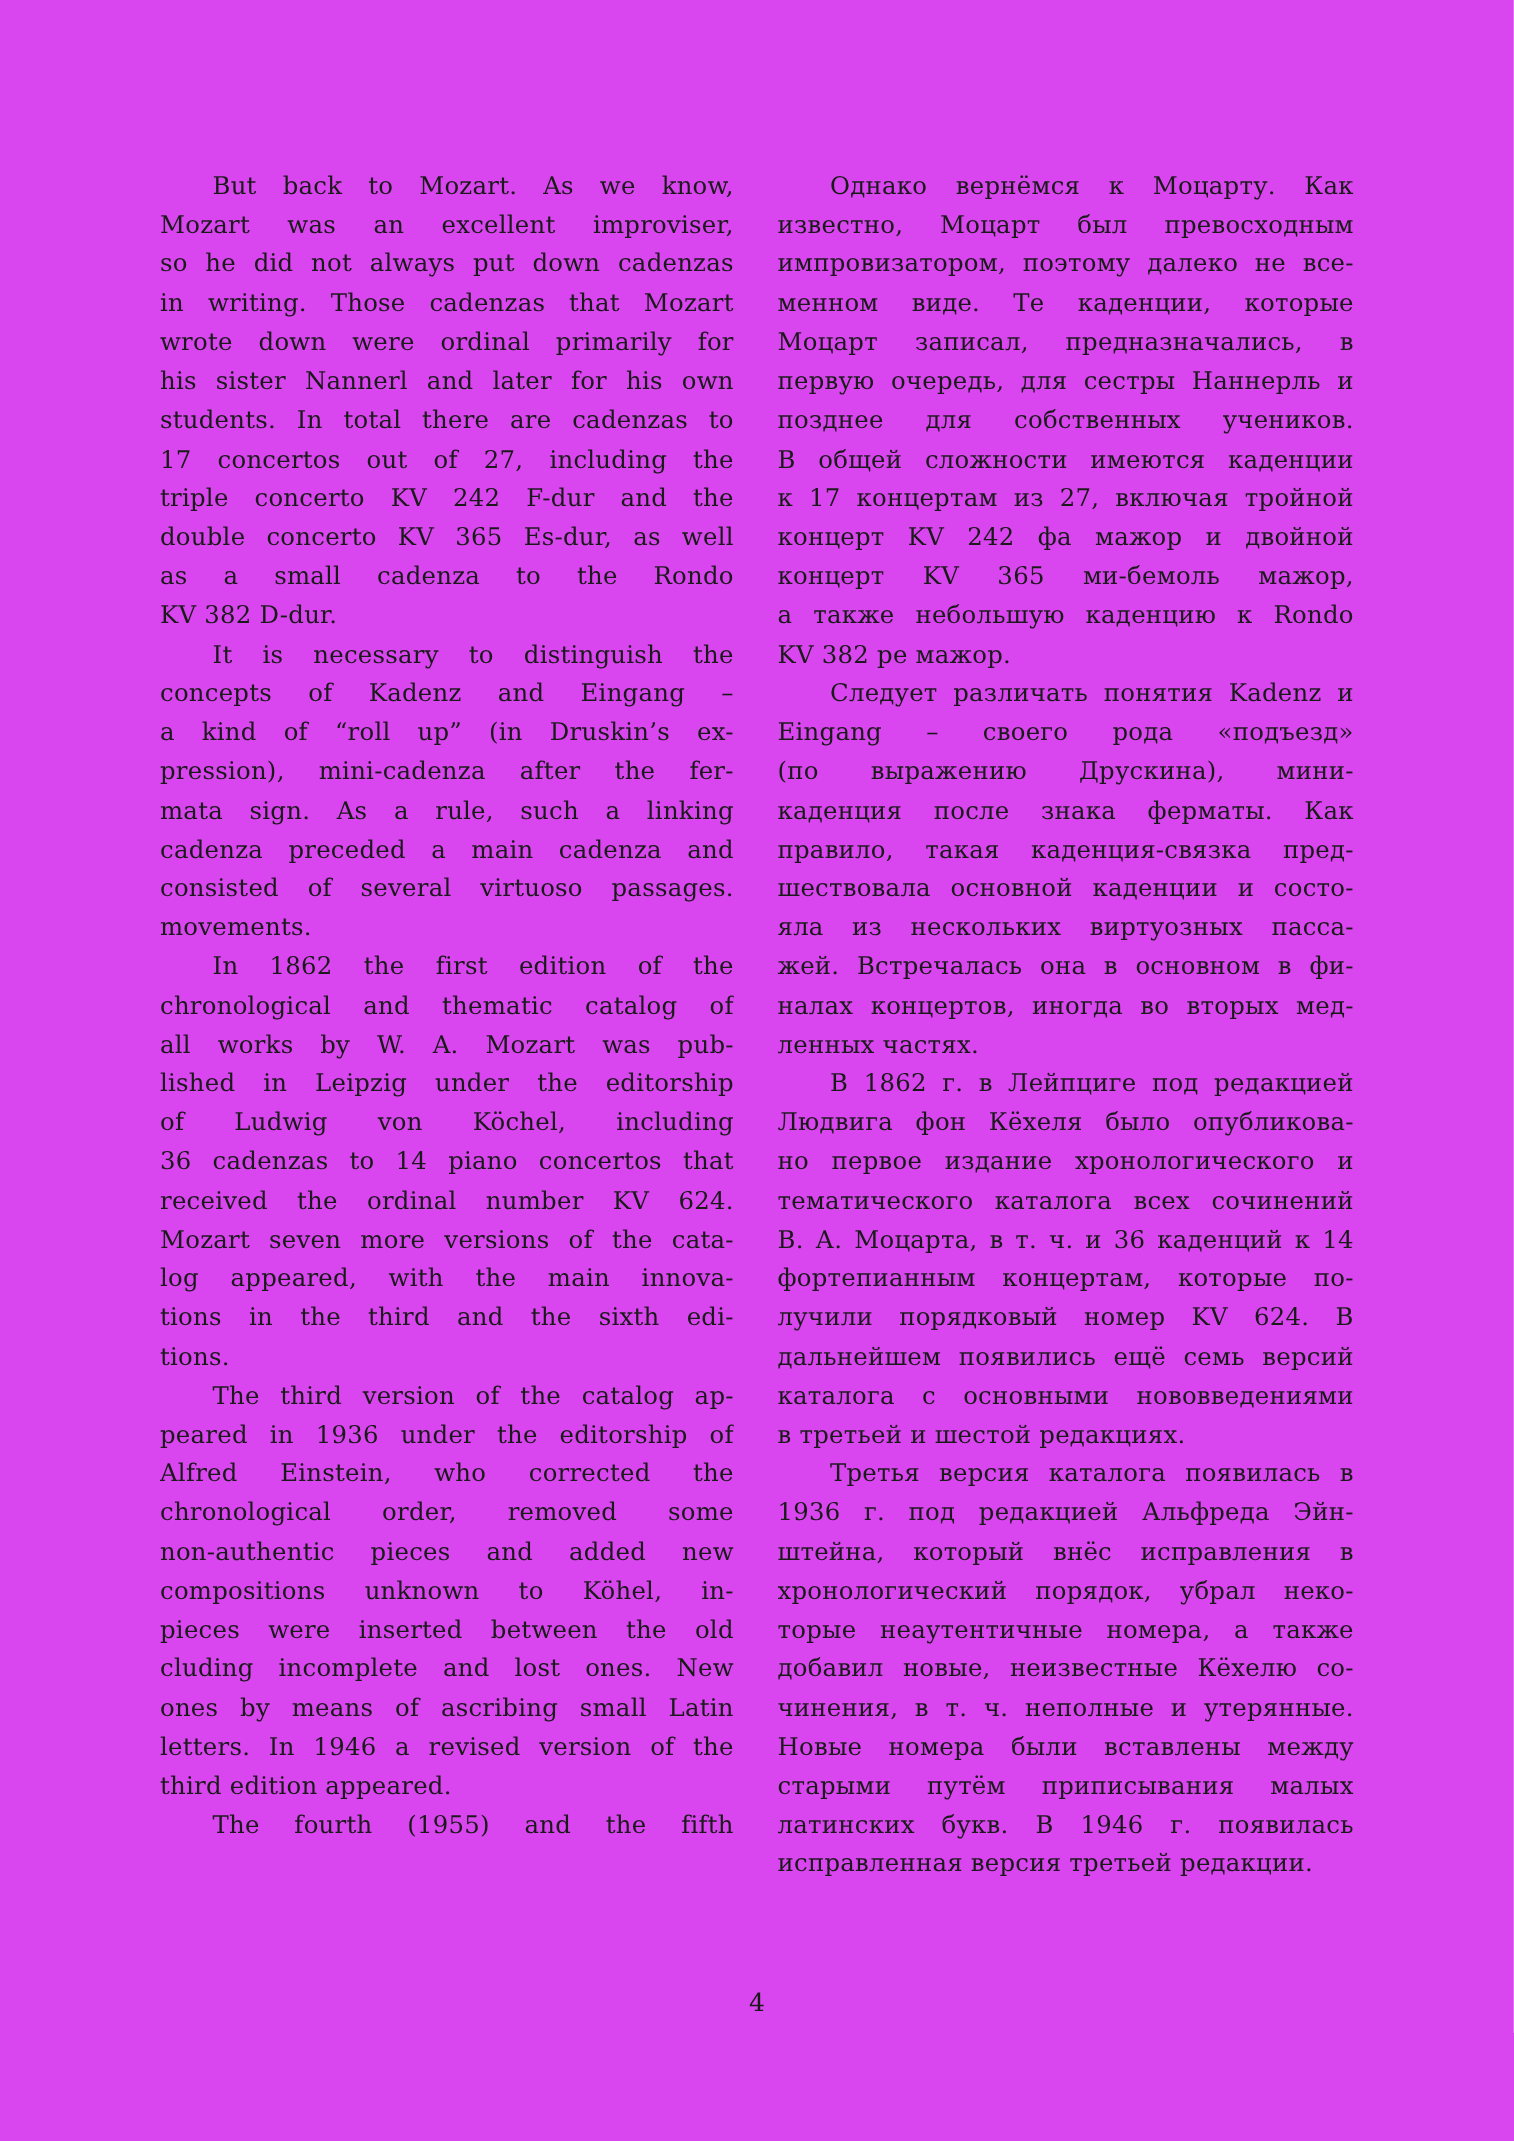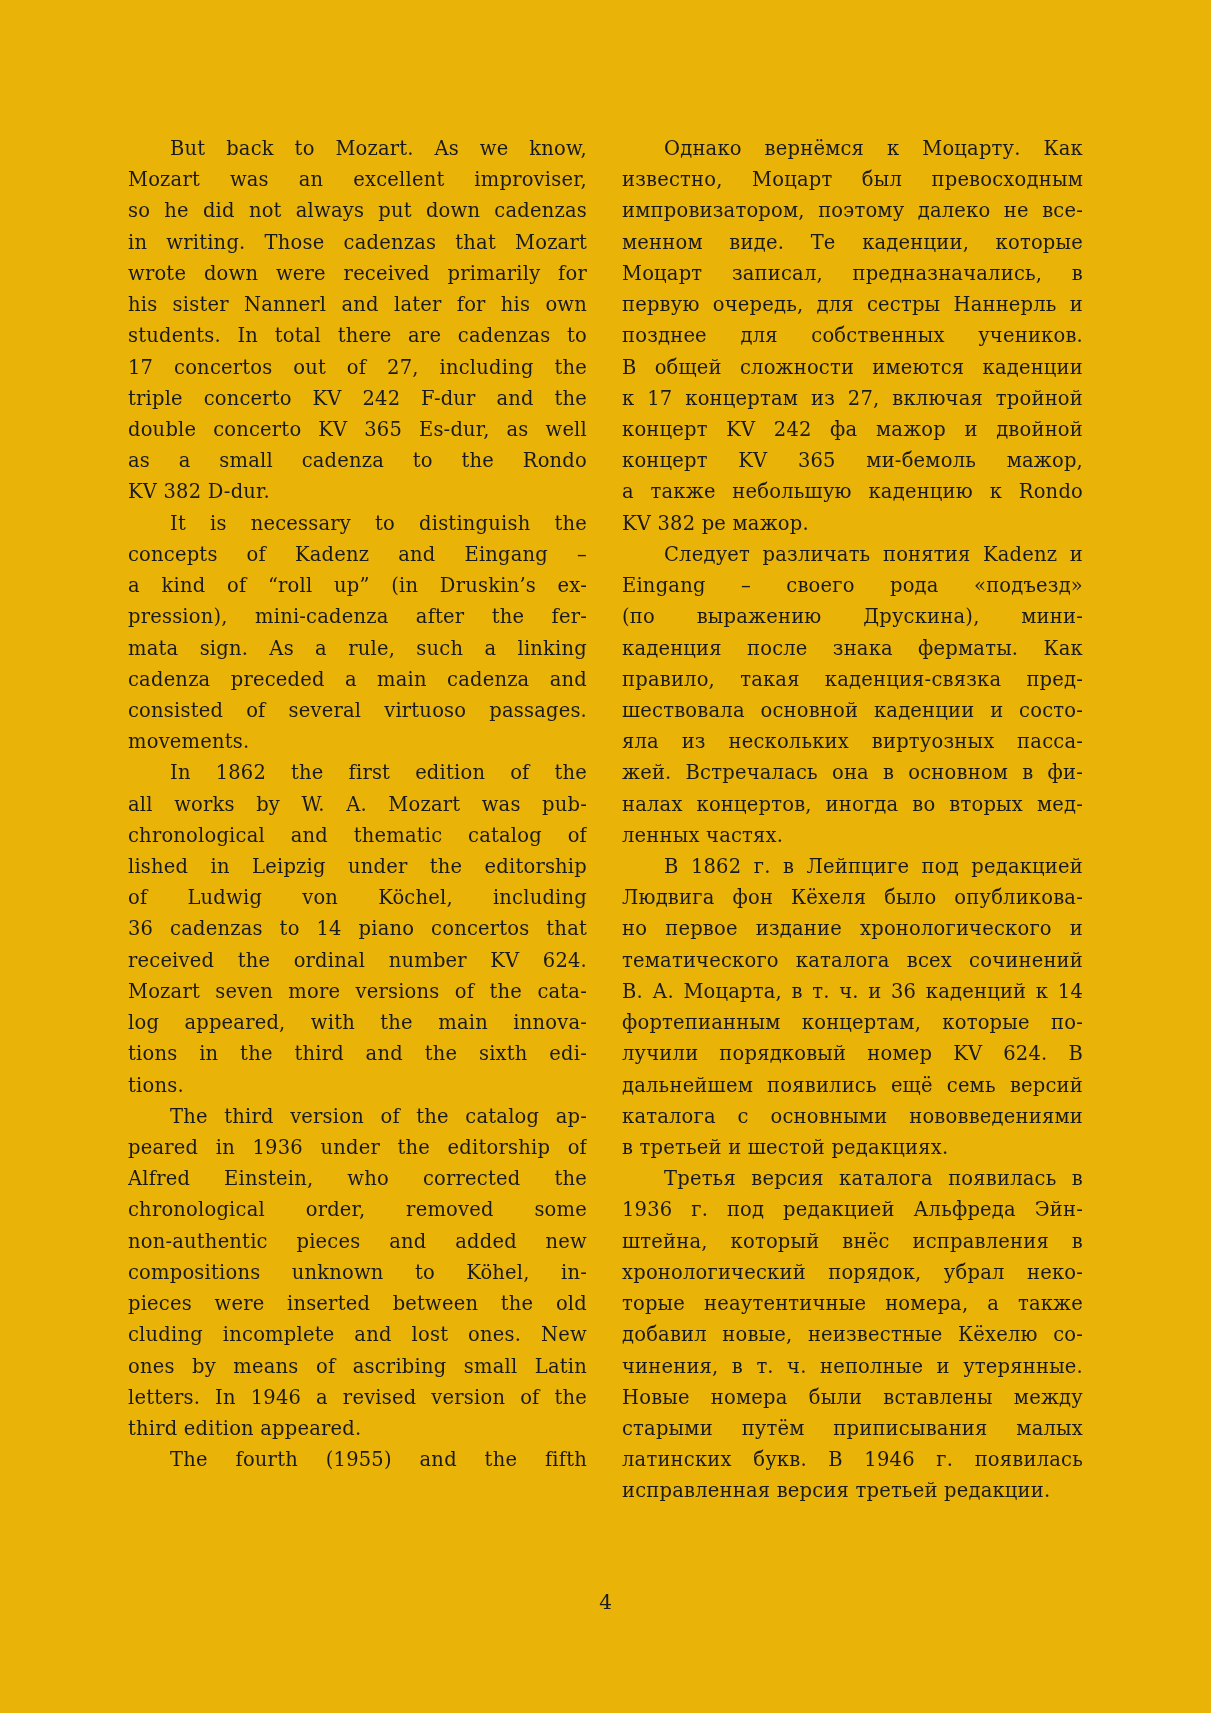--- a/index.html
+++ b/index.html
@@ -1,17 +1,17 @@
 <!DOCTYPE html>
 <html><head>
 <meta charset="utf-8">
 <style>
   html, body { margin: 0; padding: 0; background: #ffffff; }
   body { width: 1211px; height: 1713px; position: relative; overflow: hidden; }
-  .page { position: absolute; left: 0; top: 0; width: 1211px; height: 1713px; background: #eab308; }
+  .page { position: absolute; left: 0; top: 0; width: 1211px; height: 1713px; background: #d946ef; }
   .col {
     position: absolute;
     top: 133px;
     font-family: "DejaVu Serif", "Liberation Serif", serif;
     font-size: 19.5px;
     color: #1a1a1a;
   }
   .col-en { left: 128px; width: 459px; }
   .col-ru { left: 622px; width: 461px; }
   .line {
@@ -40,43 +40,43 @@
 </head>
 <body>
 
 <div class="page">
   <div class="col col-en" id="col-en">
       <div>
         <span class="line indent">But back to Mozart. As we know,</span>
         <span class="line">Mozart was an excellent improviser,</span>
         <span class="line">so he did not always put down cadenzas</span>
         <span class="line">in writing. Those cadenzas that Mozart</span>
-        <span class="line">wrote down were received primarily for</span>
+        <span class="line">wrote down were ordinal primarily for</span>
         <span class="line">his sister Nannerl and later for his own</span>
         <span class="line">students. In total there are cadenzas to</span>
         <span class="line">17 concertos out of 27, including the</span>
         <span class="line">triple concerto KV 242 F-dur and the</span>
         <span class="line">double concerto KV 365 Es-dur, as well</span>
         <span class="line">as a small cadenza to the Rondo</span>
         <span class="line last">KV 382 D-dur.</span>
       </div>
       <div>
         <span class="line indent">It is necessary to distinguish the</span>
         <span class="line">concepts of Kadenz and Eingang –</span>
         <span class="line">a kind of “roll up” (in Druskin’s ex-</span>
         <span class="line">pression), mini-cadenza after the fer-</span>
         <span class="line">mata sign. As a rule, such a linking</span>
         <span class="line">cadenza preceded a main cadenza and</span>
         <span class="line">consisted of several virtuoso passages.</span>
         <span class="line last">movements.</span>
       </div>
       <div>
         <span class="line indent">In 1862 the first edition of the</span>
+        <span class="line">chronological and thematic catalog of</span>
         <span class="line">all works by W. A. Mozart was pub-</span>
-        <span class="line">chronological and thematic catalog of</span>
         <span class="line">lished in Leipzig under the editorship</span>
         <span class="line">of Ludwig von Köchel, including</span>
         <span class="line">36 cadenzas to 14 piano concertos that</span>
         <span class="line">received the ordinal number KV 624.</span>
         <span class="line">Mozart seven more versions of the cata-</span>
         <span class="line">log appeared, with the main innova-</span>
         <span class="line">tions in the third and the sixth edi-</span>
         <span class="line last">tions.</span>
       </div>
       <div>

